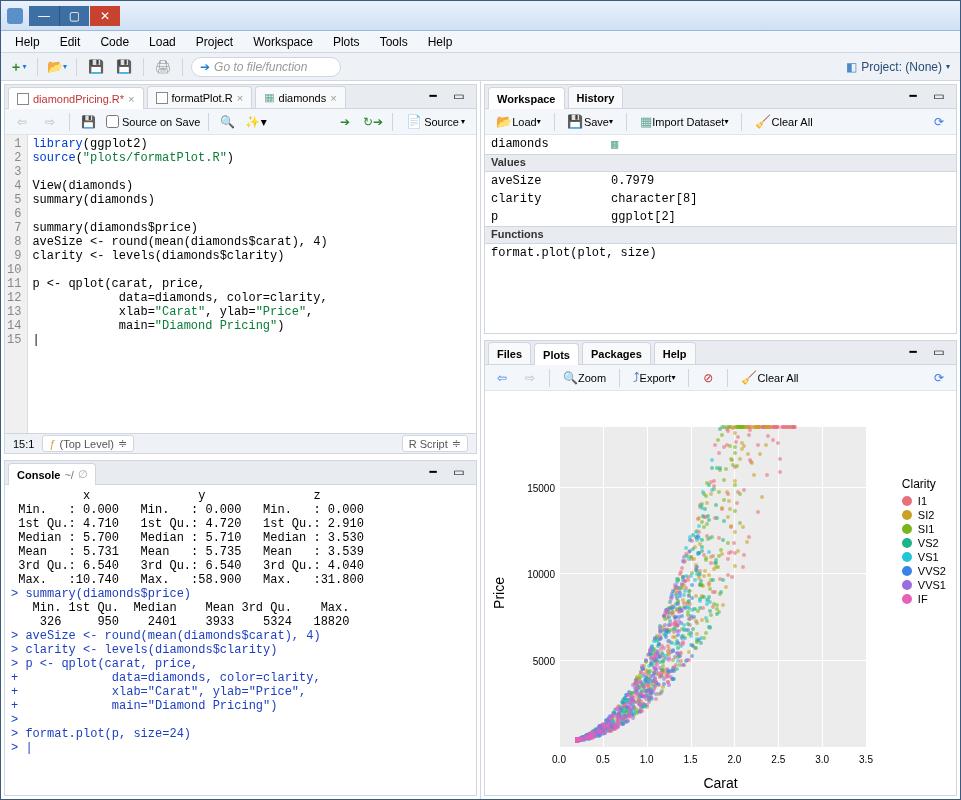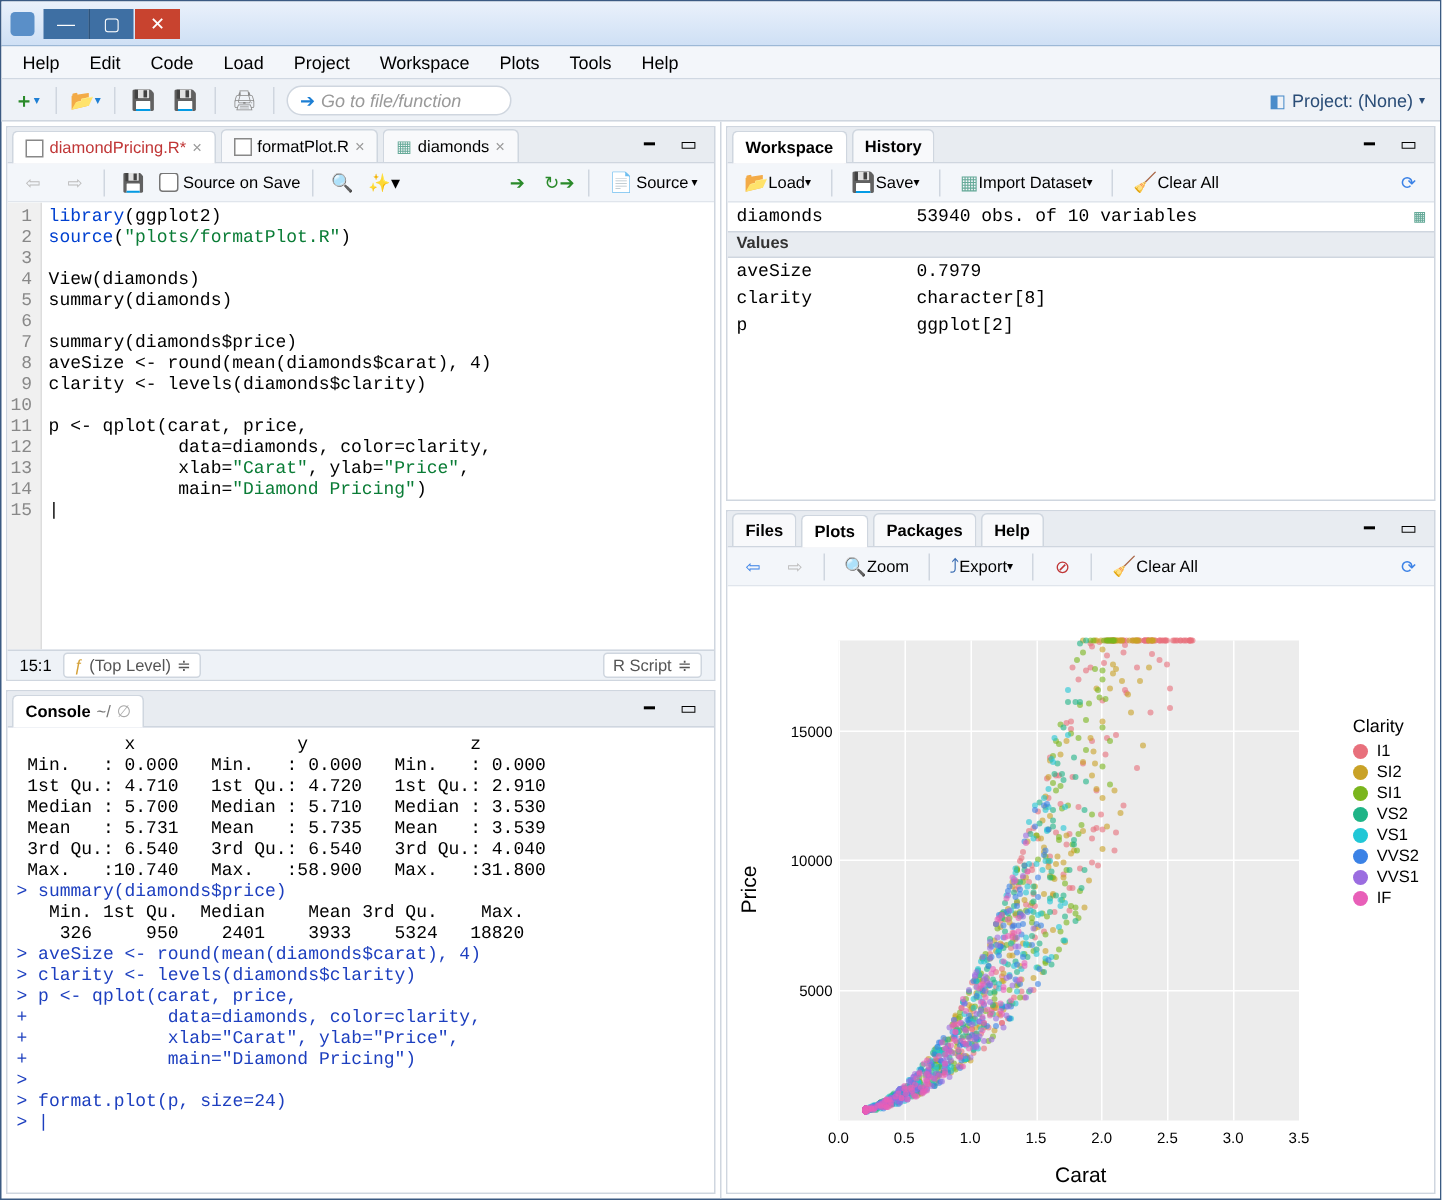--- a/index.html
+++ b/index.html
@@ -284,35 +284,38 @@
           <span class="tbtn" style="width:auto;padding:0 4px;">
               <span style="color:#d4a037;">🧹</span>
               <span class="lbl">Clear All</span>
             </span>
           <div class="spacer"></div>
           <span class="tbtn" style="color:#3b82e6;">⟳</span>
         </div>
         <div style="flex:1;overflow:auto;">
           <div class="ws-row">
               <span class="k">diamonds</span>
-              <span style="flex:1;">53940 obs. of 10 variables</span>
               <span style="color:#6a9;">▦</span>
             </div>
           <div class="ws-header">Values</div>
           <div class="ws-row">
               <span class="k">aveSize</span>
               <span>0.7979</span>
             </div>
           <div class="ws-row">
               <span class="k">clarity</span>
               <span>character[8]</span>
             </div>
           <div class="ws-row">
               <span class="k">p</span>
               <span>ggplot[2]</span>
+            </div>
+          <div class="ws-header">Functions</div>
+          <div class="ws-row">
+              <span>format.plot(plot, size)</span>
             </div>
         </div>
       </div>
 
       <div class="pane" style="flex:1;">
         <div class="pane-tabs">
           <div class="tab">
               <b>Files</b>
             </div>
           <div class="tab active">

